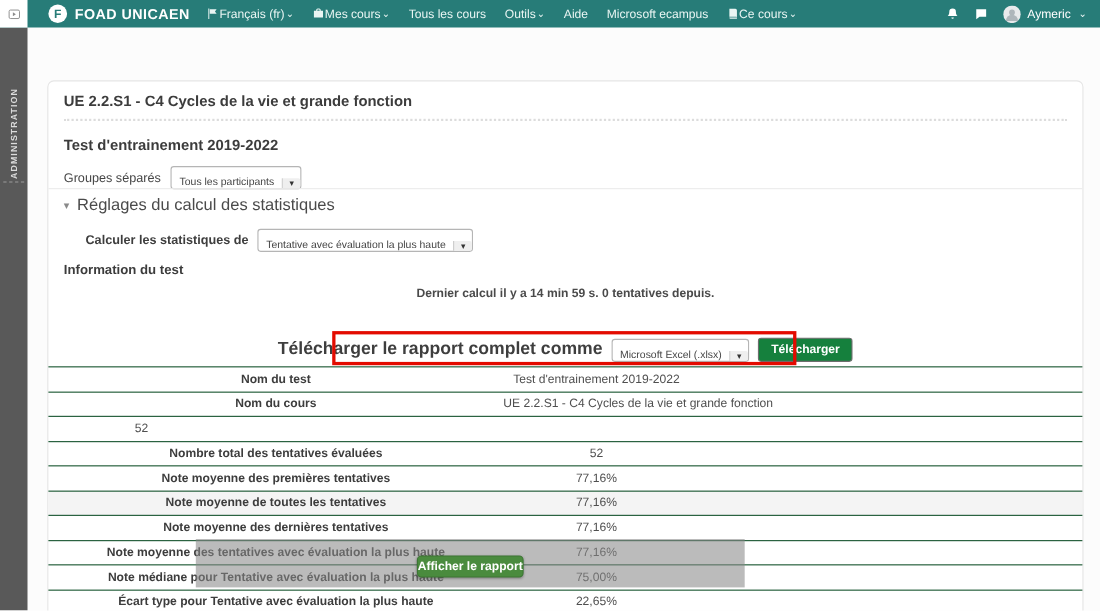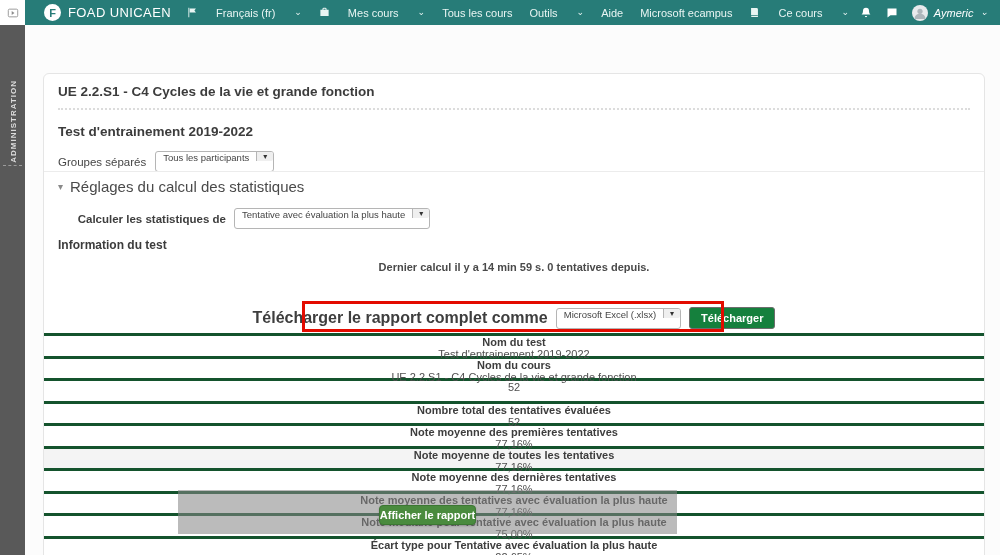--- a/index.html
+++ b/index.html
@@ -11,47 +11,47 @@
   #screen{position:relative; width:1000px; height:555px; overflow:hidden; background:#fcfcfc;}
 
   
   .topbar{position:absolute; left:0; top:0; right:0; height:25px; background:var(--navbar);
     display:flex; align-items:center; z-index:10; color:#eef7f6;}
   .corner{position:absolute; left:0; top:0; width:25px; height:25px; background:#fff; z-index:12;
     display:flex; align-items:center; justify-content:center; cursor:pointer;}
   .brand{display:flex; align-items:center; gap:7px; margin-left:44px; cursor:pointer;}
   .logo{width:17px; height:17px; border-radius:50%; background:#fff; color:var(--navbar);
     font-weight:bold; font-size:11px; display:flex; align-items:center; justify-content:center;}
-  .brand-label{font-size:13px; font-weight:normal; letter-spacing:.4px; color:#fff; white-space:nowrap;}
+  .brand-label{font-size:13px; font-weight:bold; letter-spacing:.4px; color:#fff; white-space:nowrap;}
   nav{display:flex; align-items:center; margin-left:16px; gap:17px;}
-  .nav-item{display:flex; align-items:center; gap:18px; font-size:11px; color:#e9f5f3;
+  .nav-item{display:flex; align-items:center; gap:0; font-size:11px; color:#e9f5f3;
     text-decoration:none; white-space:nowrap; cursor:pointer;}
   .nav-ic{display:flex; align-items:center;}
   .nav-caret{font-size:9px; margin-left:1px; line-height:1;}
-  .topbar-right{margin-left:auto; display:flex; align-items:center; gap:14px; margin-right:12px;font-style:italic;}
+  .topbar-right{margin-left:auto; display:flex; align-items:center; gap:14px; margin-right:12px;}
   .icon-btn{display:flex; align-items:center; cursor:pointer; color:#fff;}
   .usermenu{display:flex; align-items:center; gap:6px; cursor:pointer;}
   .user-name{font-size:11px; color:#fff;}
 
   
   .admin-strip{position:absolute; left:0; top:25px; bottom:0; width:25px; background:var(--sidebar); z-index:5;}
   .vtext{position:absolute; top:55px; left:50%; transform:translateX(-50%) rotate(180deg);
     writing-mode:vertical-rl; font-size:8px; font-weight:bold; letter-spacing:1px; color:#dcdcdc; white-space:nowrap;}
   .dash{position:absolute; top:140px; left:3px; right:3px; border-top:1px dashed #9b9b9b;}
 
   
   .card{position:absolute; left:43px; top:73px; width:942px; height:500px; background:#fff;
     border:1px solid var(--border); border-radius:6px; z-index:1;}
   .course-title{position:absolute; top:10px; left:14px; right:14px; font-size:13.5px; font-weight:bold; color:#3c3c3c;}
   .dotline{position:absolute; top:34px; left:14px; right:14px; border-top:2px dotted #dcdcdc;}
   .quiz-title{position:absolute; top:50px; left:14px; font-size:13.5px; font-weight:bold; color:#3c3c3c;}
   .groups-row{position:absolute; top:77px; left:14px; display:flex; align-items:center; gap:9px;}
   .groups-label{font-size:11.5px; color:#454545;}
 
-  .sel{display:inline-flex; align-items:flex-start; border:1px solid #b5b5b5; border-radius:3px;
+  .sel{display:inline-flex; align-items:flex-end; border:1px solid #b5b5b5; border-radius:3px;
     background:#fff; height:21px; cursor:pointer;}
   .sel-text{padding:0 7px; font-size:9.5px; color:#454545; display:flex; align-items:center; white-space:nowrap;}
   .sel-arrow{width:17px; border-left:1px solid #b5b5b5; background:#efefef; display:flex;
     align-items:center; justify-content:center; font-size:8px; color:#333; border-radius:0 2px 2px 0;}
 
   .section-border{position:absolute; top:97px; left:0; right:0; border-top:1px solid #ececec;}
   .section-head{position:absolute; top:104px; left:14px; display:flex; align-items:center; gap:7px;
     font-size:15px; color:#4a4a4a; cursor:pointer;}
   .section-caret{font-size:10px; color:#8a8a8a;}
   .calc-row{position:absolute; top:134px; left:14px; display:flex; align-items:center; gap:8px;}
@@ -62,21 +62,21 @@
   .recalc-wrap{position:absolute; top:206px; left:0; right:0; display:flex; justify-content:center;}
   .gray-btn{background:var(--button-gray); color:#fff; border:1px solid #666; border-radius:3px;
     font-size:11px; font-weight:bold; padding:3px 12px; cursor:pointer; font-family:inherit;}
   .download-row{position:absolute; top:233px; left:0; right:0; display:flex; justify-content:center;
     align-items:center; gap:8px;}
   .dl-label{font-size:16px; font-weight:bold; color:#3e3e3e;}
   .dl-btn{background:#15803d; border-color:#6d6d6d; padding:4px 11px;}
 
   
   .stats-table{position:absolute; top:259px; left:0; right:0;}
-  .trow{display:flex; align-items:center; height:22.5px; border-top:3px solid #14532d;flex-direction:column;}
+  .trow{display:flex; align-items:center; height:22.5px; border-top:1px solid #14532d;}
   .trow.hl{background:#f4f4f4;}
   .tlabel{flex:0 0 44%; text-align:center; font-size:11px; font-weight:bold; color:#3d3d3d; white-space:nowrap;}
   .tvalue{flex:0 0 18%; display:flex; justify-content:center; font-size:11px; color:#4f4f4f; white-space:nowrap;}
 
   
   .annotation-red{position:absolute; left:302px; top:301px; width:422px; height:31px;
     border:3px solid var(--annotation-red); z-index:30; pointer-events:none;}
   .report-overlay{position:absolute; left:178px; top:490px; width:499px; height:44px;
     background:rgba(135,135,135,0.57); z-index:25; display:flex; justify-content:center; align-items:flex-start;
     padding-top:15px;}

